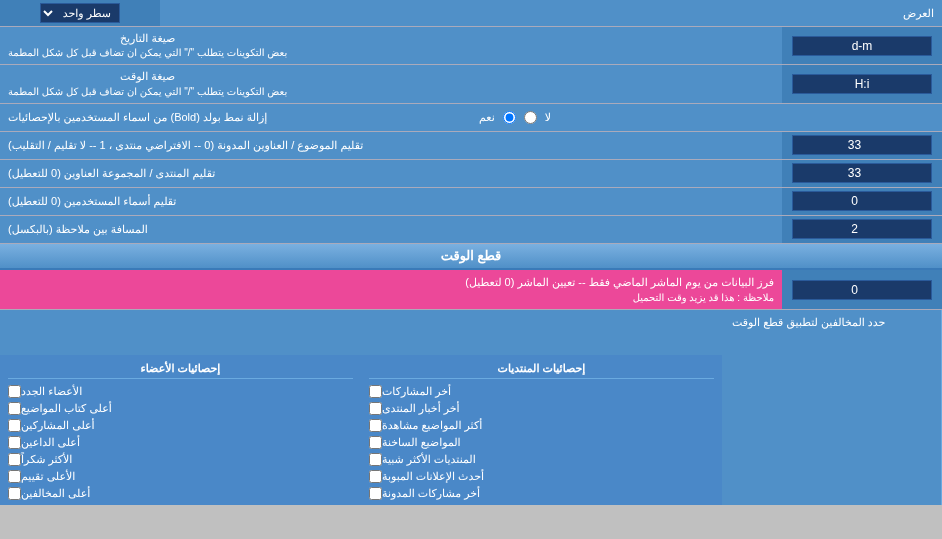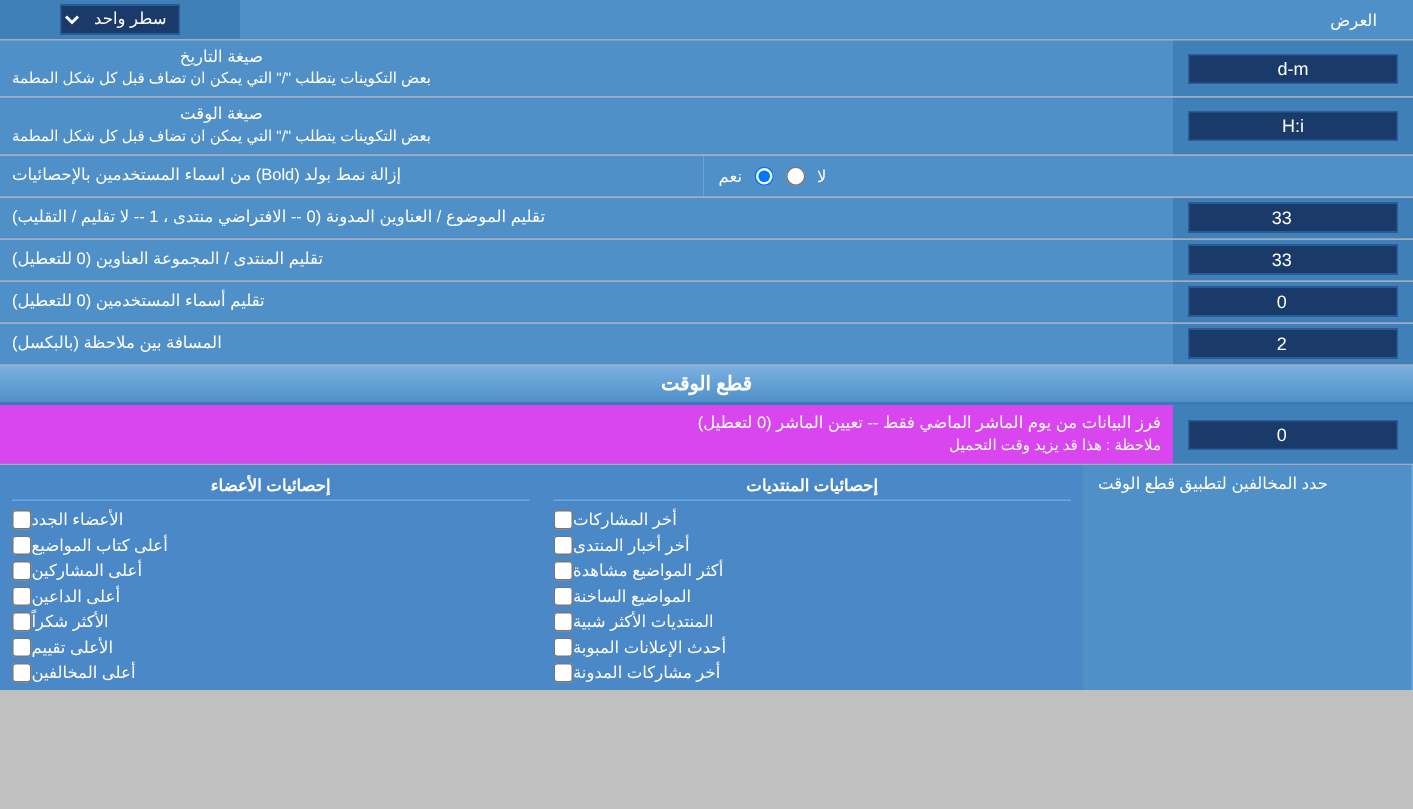--- a/index.html
+++ b/index.html
@@ -78,21 +78,21 @@
       align-items: center;
       justify-content: center;
     }
     .bottom-section {
       background: #5090c8;
       display: flex;
       border-bottom: 1px solid #aab;
     }
     .bottom-label {
       flex: 1;
-      background: #d946ef;
+      background: #ec4899;
       color: white;
       padding: 4px 8px;
       font-size: 11px;
       text-align: right;
       line-height: 1.5;
     }
     .bottom-input {
       background: #4080b8;
       display: flex;
       align-items: center;
@@ -117,20 +117,21 @@
       align-items: flex-end;
       border-right: 1px solid #6aaae0;
     }
     .stats-col {
       flex: 1;
       background: #4a88c8;
       padding: 4px 8px;
       display: flex;
       flex-direction: column;
       gap: 2px;
+      margin-top: 45px;
     }
     .stats-col-title {
       color: white;
       font-weight: bold;
       font-size: 11px;
       text-align: center;
       padding: 3px 0;
       border-bottom: 1px solid #6aaae0;
       margin-bottom: 3px;
     }
@@ -158,21 +159,21 @@
       display: flex;
       align-items: center;
       background: #5090c8;
       border-bottom: 1px solid #aab;
       min-height: 26px;
     }
     .top-row-label {
       flex: 1;
       color: white;
       text-align: right;
-      padding: 3px 24px;
+      padding: 3px 8px;
       font-size: 11px;
     }
     .top-row-input {
       background: #4080b8;
       padding: 3px 6px;
       min-width: 160px;
       display: flex;
       align-items: center;
       justify-content: center;
     }

